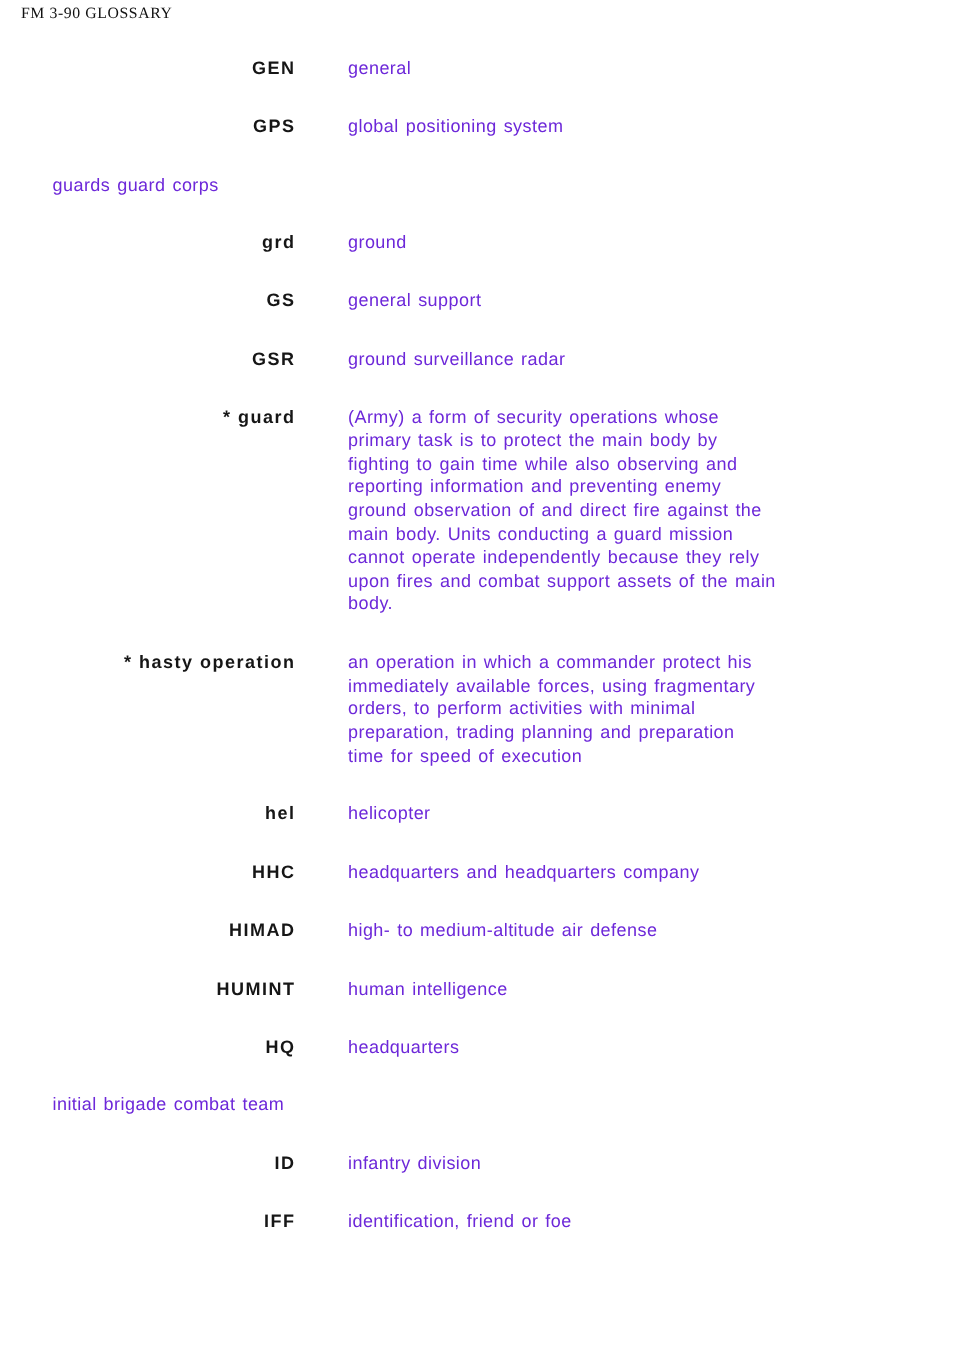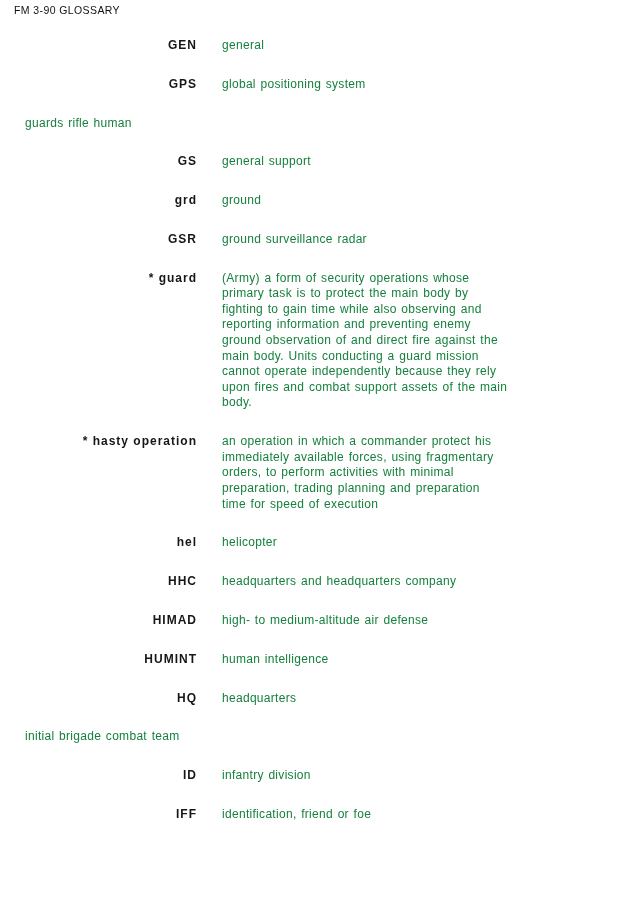--- a/index.html
+++ b/index.html
@@ -12,21 +12,21 @@
     height: 898px;
     position: relative;
     overflow: hidden;
     font-family: "Liberation Sans", "DejaVu Sans", sans-serif;
     color: #1a1a1a;
   }
   .page-header {
     position: absolute;
     top: 4px;
     left: 14px;
-    font-family: Liberation Sans, sans-serif;
+    font-family: Liberation Serif, serif;
     font-size: 10.5px;
     letter-spacing: 0.4px;
     color: #111111;
   }
   .glossary-list {
     position: absolute;
     top: 0;
     left: 0;
     width: 532px;
     padding-top: 38px;
@@ -41,56 +41,56 @@
   .glossary-term {
     width: 197px;
     flex: 0 0 197px;
     text-align: right;
     font-weight: 700;
     letter-spacing: 1px;
     color: #161616;
     white-space: nowrap;
   }
   .glossary-definition {
-    margin-left: 25px;
+    margin-left: 35px;
     width: 348px;
     letter-spacing: 0.3px;
     word-spacing: 1px;
     white-space: pre-line;
-    color: #15803d;
+    color: #6d28d9;
   }
 </style>
 </head>
 <body>
 
 <div class="page-header">FM 3-90 GLOSSARY</div>
 
 <div class="glossary-list">
   <div class="glossary-entry">
     <div class="glossary-term">GEN</div>
     <div class="glossary-definition">general</div>
   </div>
 
   <div class="glossary-entry">
     <div class="glossary-term">GPS</div>
     <div class="glossary-definition">global positioning system</div>
   </div>
 
   <div class="glossary-entry">
-    <div class="glossary-definition">guards rifle human</div>
+    <div class="glossary-definition">guards guard corps</div>
+  </div>
+
+  <div class="glossary-entry">
+    <div class="glossary-term">grd</div>
+    <div class="glossary-definition">ground</div>
   </div>
 
   <div class="glossary-entry">
     <div class="glossary-term">GS</div>
     <div class="glossary-definition">general support</div>
-  </div>
-
-  <div class="glossary-entry">
-    <div class="glossary-term">grd</div>
-    <div class="glossary-definition">ground</div>
   </div>
 
   <div class="glossary-entry">
     <div class="glossary-term">GSR</div>
     <div class="glossary-definition">ground surveillance radar</div>
   </div>
 
   <div class="glossary-entry">
     <div class="glossary-term">* guard</div>
     <div class="glossary-definition">(Army) a form of security operations whose

